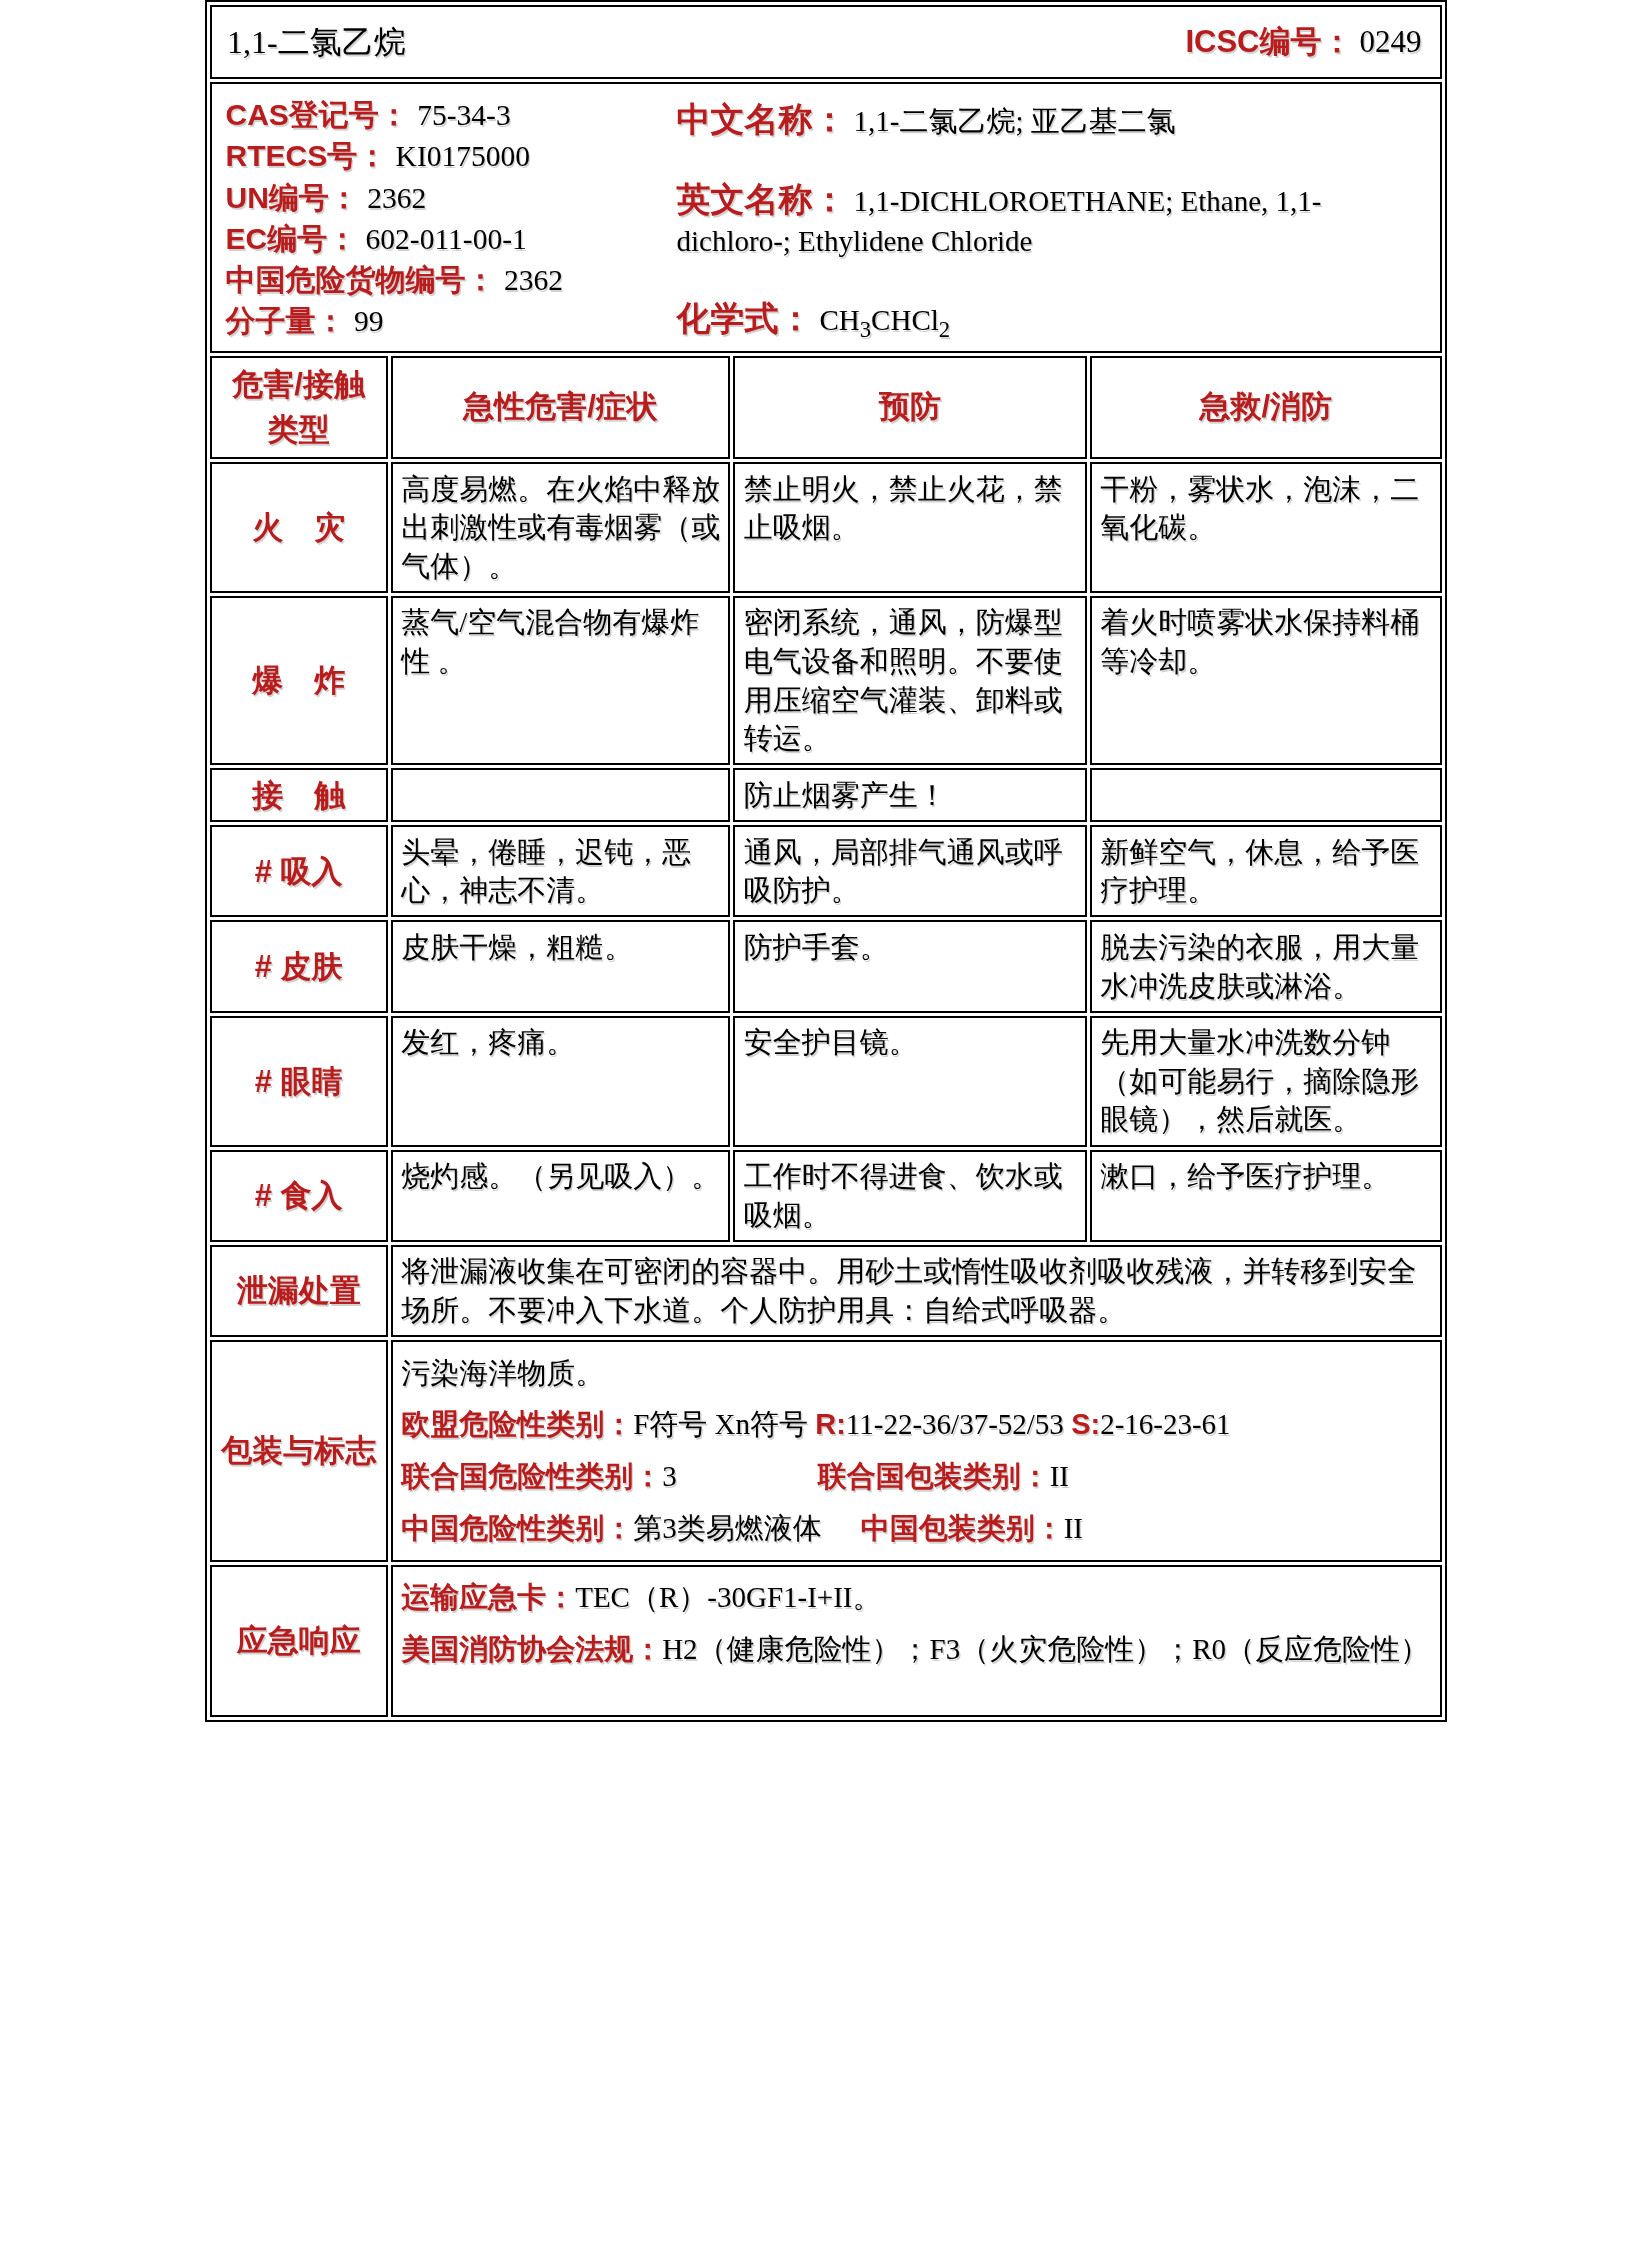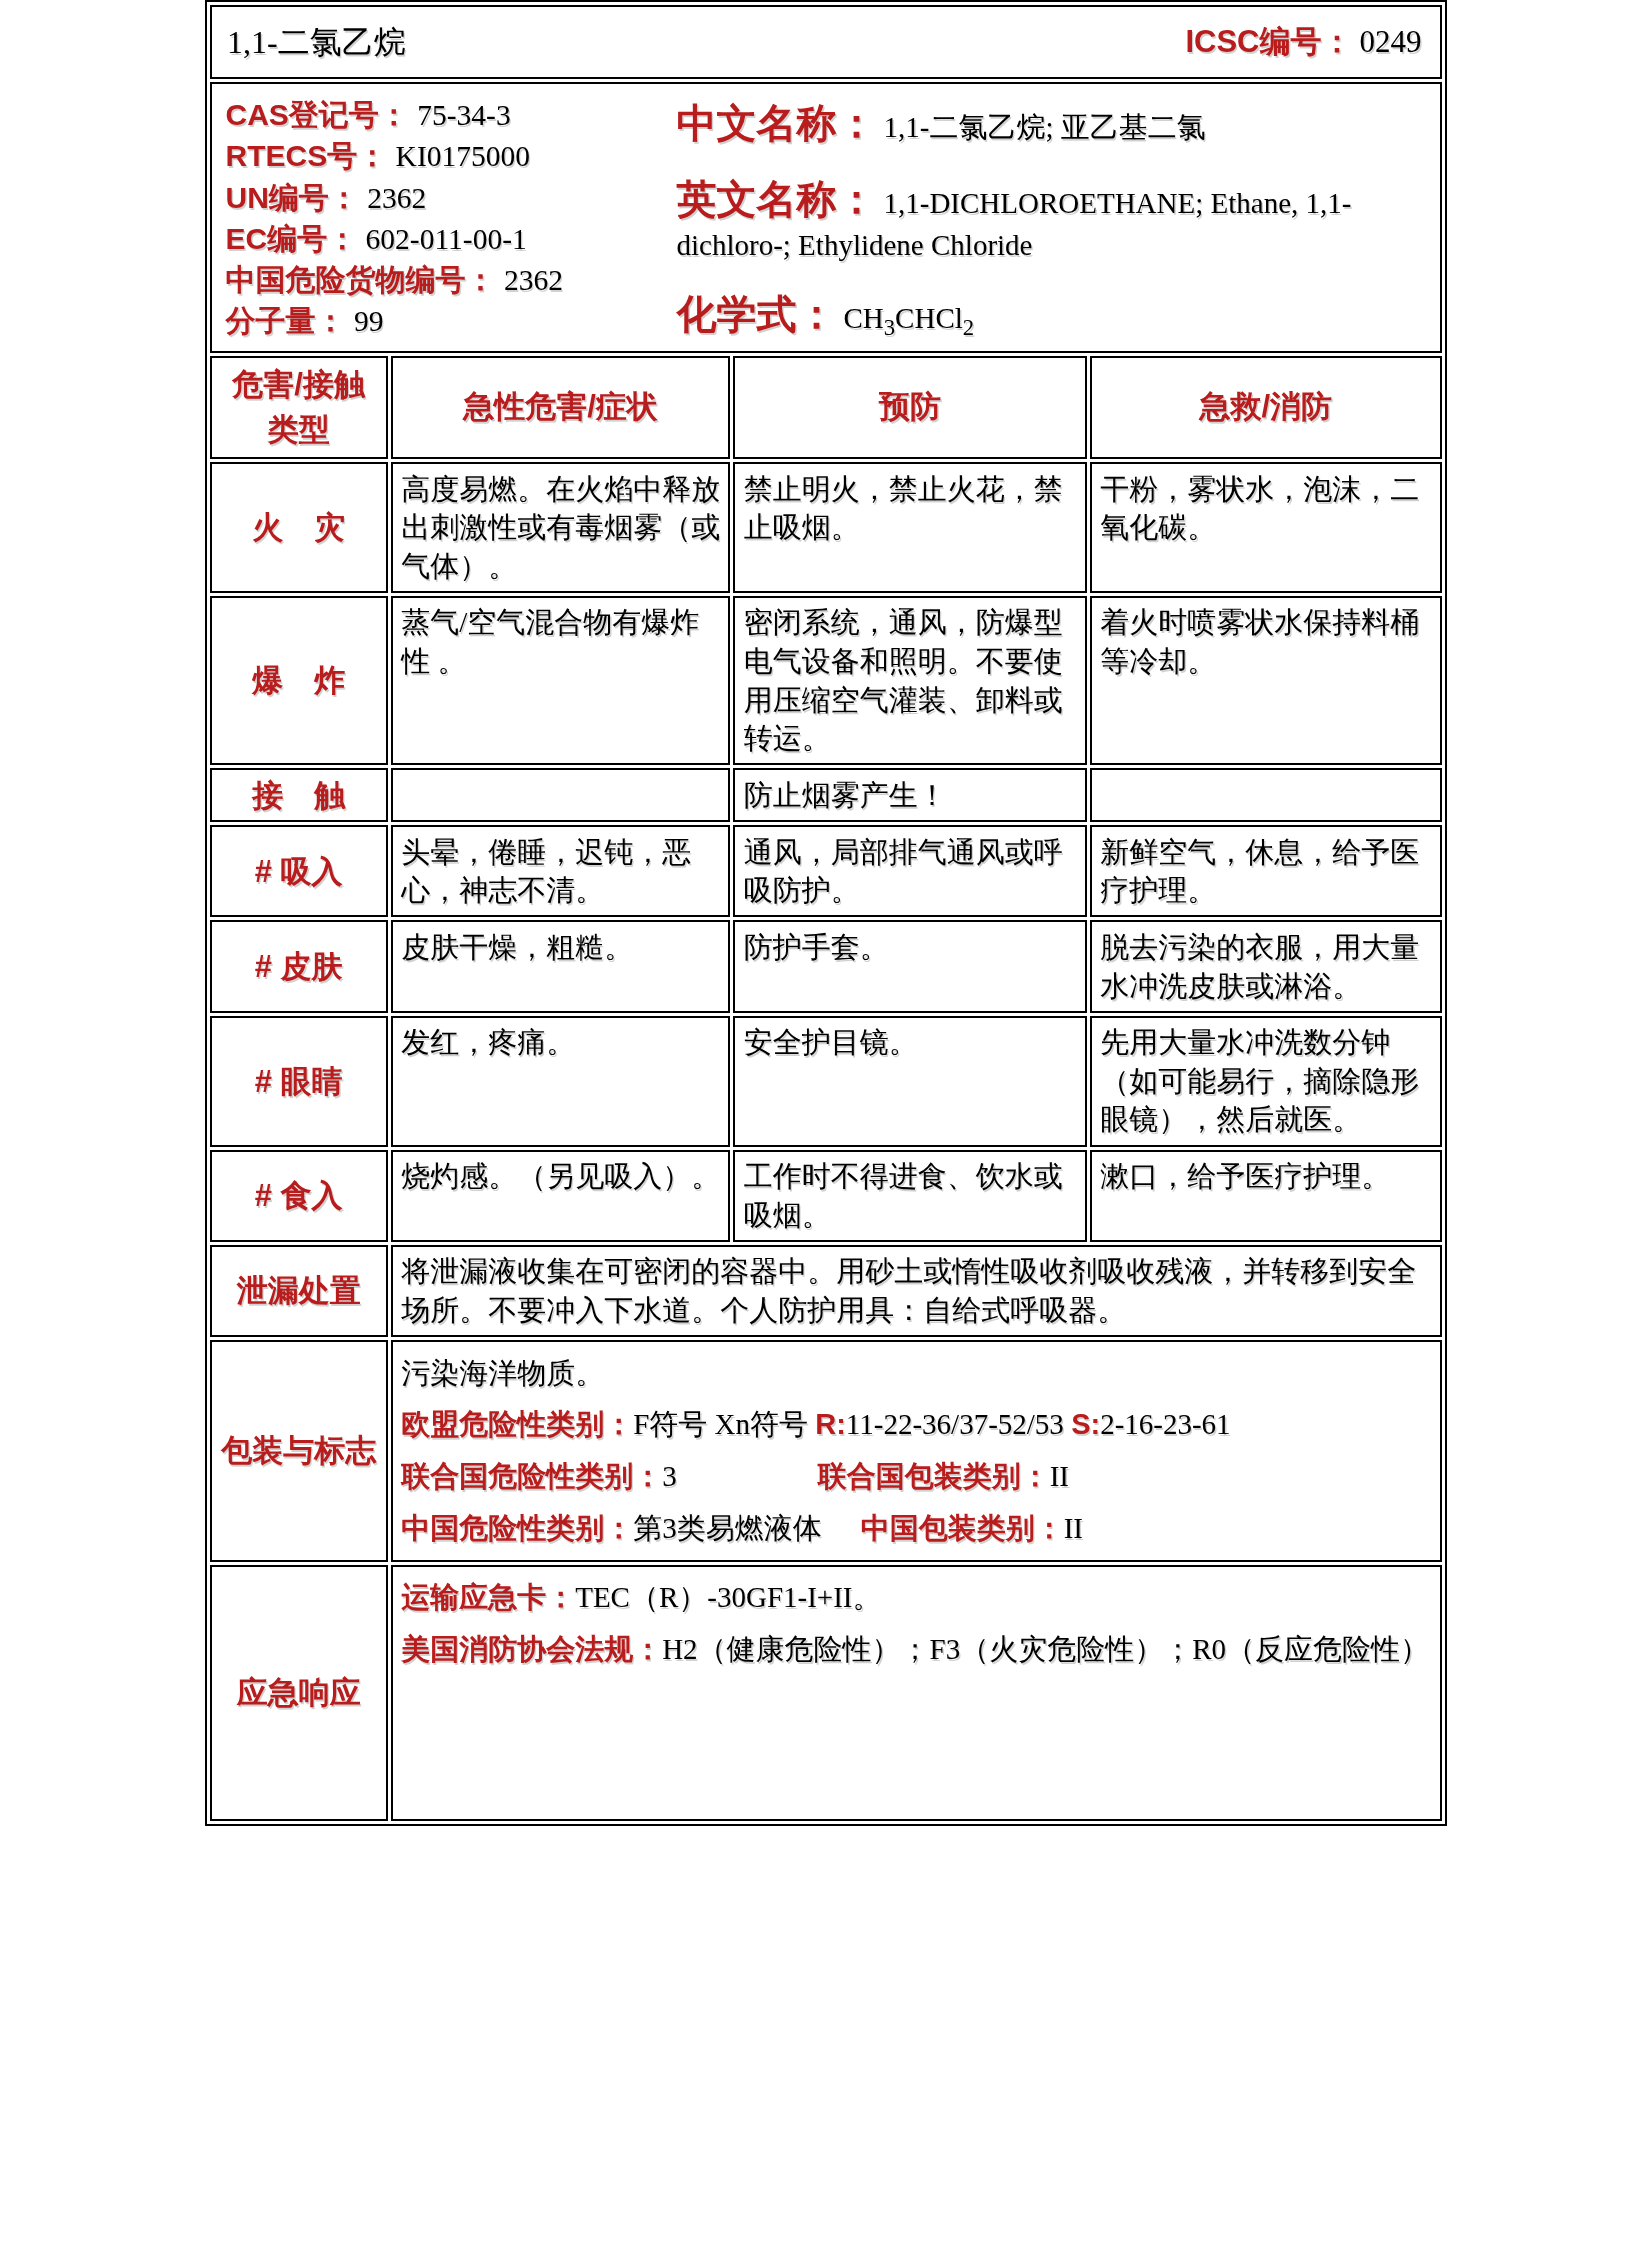--- a/index.html
+++ b/index.html
@@ -51,21 +51,21 @@
   .icsc-group .num { margin-left: 7px; }
 
   tr.r-info td { height: 271px; padding: 11.2px 12.6px 9.8px 14px; }
   .info-wrap { display: flex; height: 100%; }
   .info-left { width: 451px; display: flex; flex-direction: column; justify-content: space-between; }
   .info-line { font-size: 29.5px; white-space: nowrap; }
   .info-line .lbl { font-size: 30px; }
   .info-line .val { margin-left: 8.4px; }
   .info-right { flex: 1; display: flex; flex-direction: column; justify-content: space-between; padding-top: 1.4px; }
   .en-line { width: 731px; }
-  .lbl2 { font-size: 40px; }
+  .lbl2 { font-size: 34px; }
   .val2 { margin-left: 7px; }
   sub { font-size: 0.78em; line-height: 0; }
 
   
   tr.r-head td {
     height: 103px;
     text-align: center;
     vertical-align: middle;
     font-size: 31px;
     white-space: pre-line;
@@ -80,21 +80,21 @@
 
   tr.row-fire  td { height: 118px; }
   tr.row-expl  td { height: 159px; }
   tr.row-cont  td { height: 48px;  }
   tr.row-inh   td { height: 79px; }
   tr.row-skin  td { height: 80px; }
   tr.row-eye   td { height: 119px; margin-top: 9px; }
   tr.row-ing   td { height: 79px; }
   tr.row-spill td { height: 80px; }
   tr.row-pack  td { height: 196px; }
-  tr.row-emer  td { height: 256px; }
+  tr.row-emer  td { height: 152px; }
   tr.row-stor  td { height: 105px; }
 
   .loose { line-height: 1.78; }
   .loose p { margin: 0; }
   td.ccell p { margin: 0; }
   .gap-big { margin-left: 141px; }
   .gap-sm  { margin-left: 39px; }
 </style>
 </head>
 <body>

